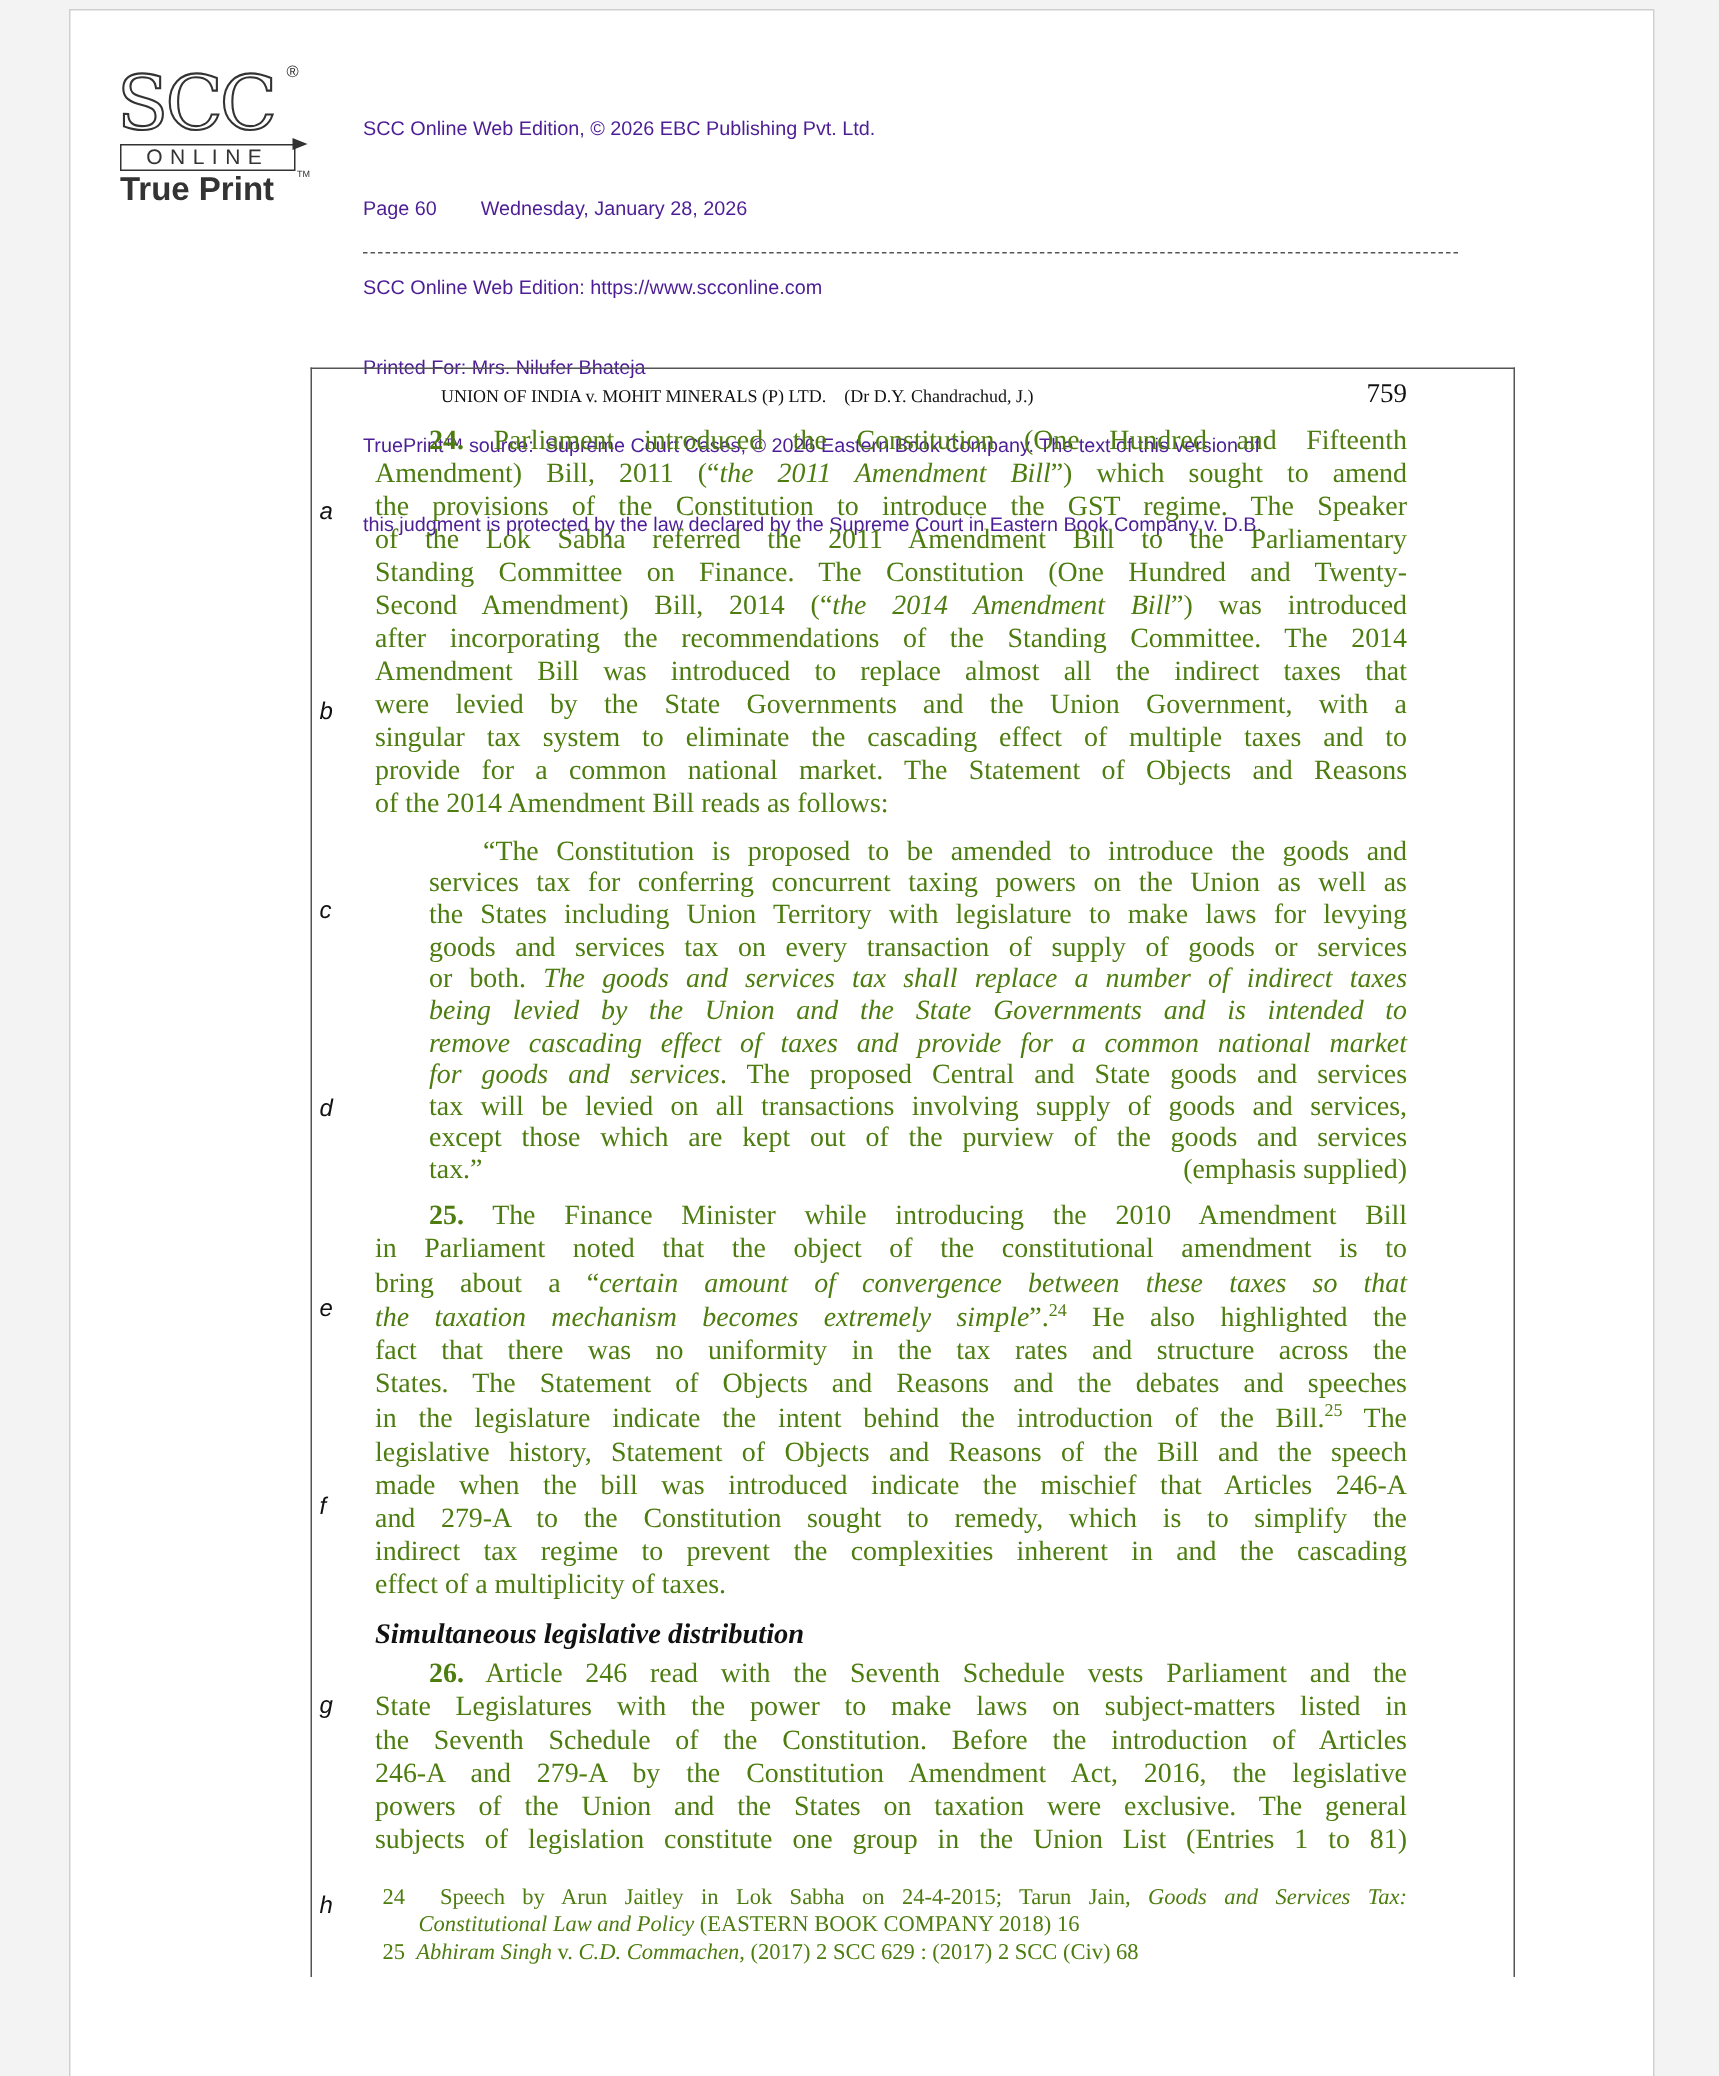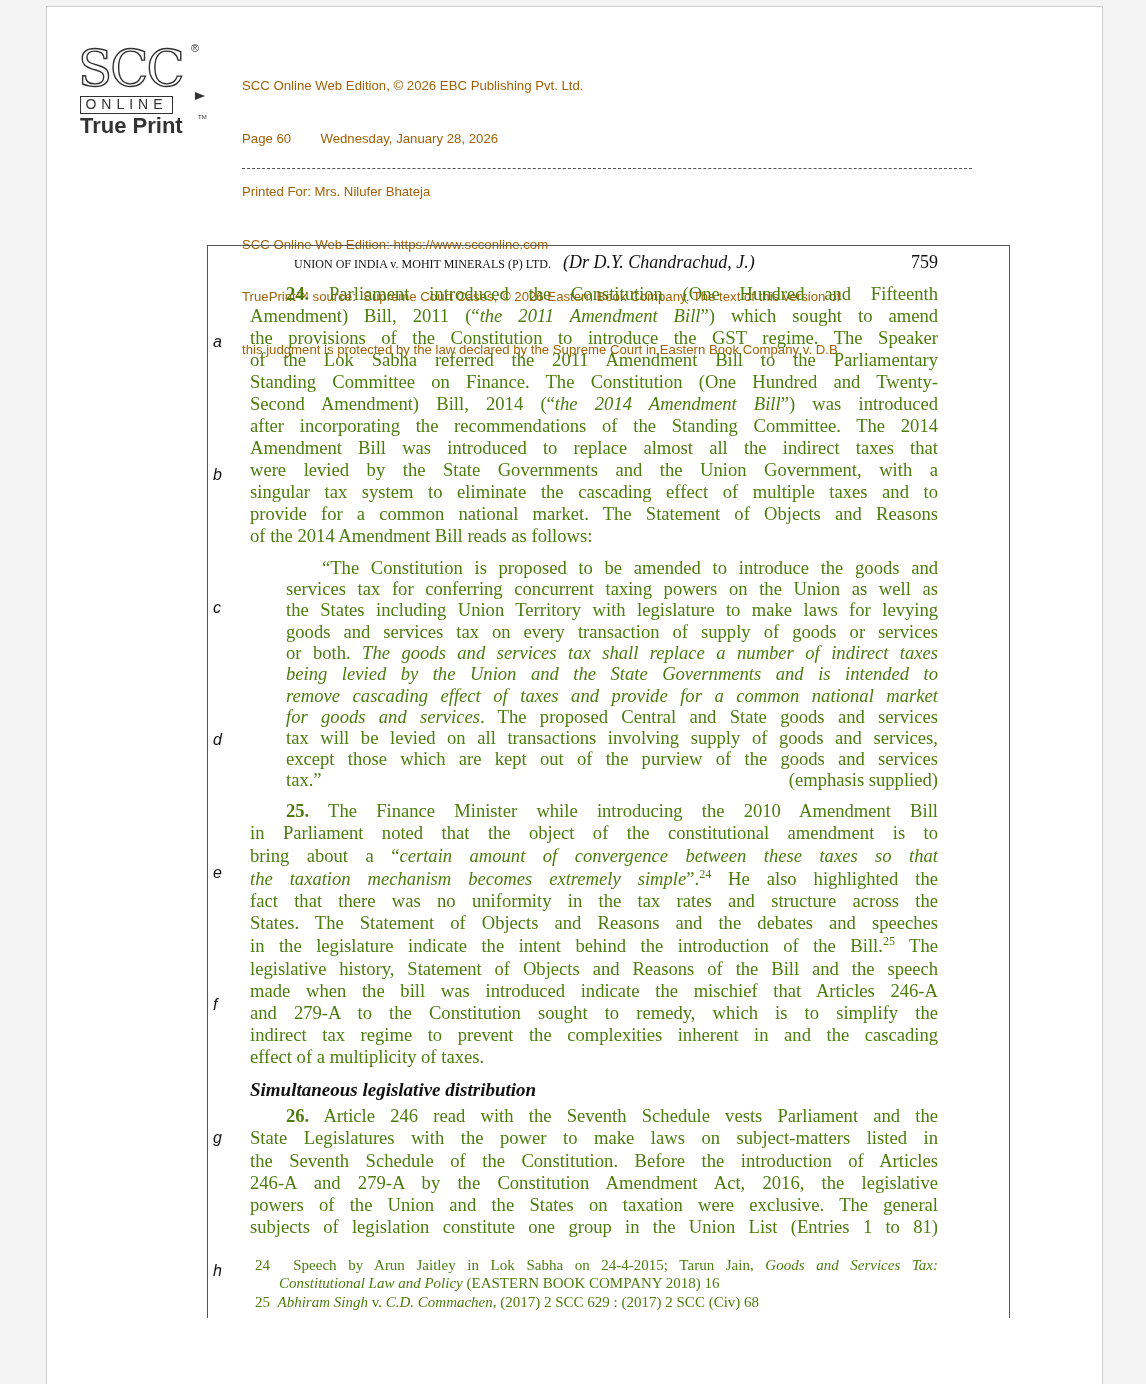--- a/index.html
+++ b/index.html
@@ -1,38 +1,38 @@
 <!DOCTYPE html>
 <html><head>
 <meta charset="utf-8">
 <style>
   html, body { margin: 0; padding: 0; }
   body { width: 1146px; height: 1384px; background: #f3f3f3; position: relative; overflow: hidden; }
   .page { position: absolute; left: 46px; top: 6px; width: 1055px; height: 1390px; background: #ffffff; border: 1px solid #cfcfcf; }
   .logo { position: absolute; left: 78px; top: 44px; width: 130px; height: 96px; }
   .logo .scc { position: absolute; left: 0; top: 0; font-family: "DejaVu Serif", serif; font-size: 50px; line-height: 50px; color: #fff; -webkit-text-stroke: 1.4px #333; letter-spacing: -2px; }
   .logo .reg { position: absolute; left: 113px; top: -2px; font-family: "Liberation Sans", sans-serif; font-size: 11px; color: #333; }
-  .logo .onl-box { position: absolute; left: 2px; top: 52px; width: 93px; height: 18px; border: 1.5px solid #333; box-sizing: border-box; font-family: "Liberation Sans", sans-serif; font-size: 14px; letter-spacing: 5px; line-height: 15px; color: #333; text-align: center; }
+  .logo .onl-box { position: absolute; left: 2px; top: 52px; width: 117px; height: 18px; border: 1.5px solid #333; box-sizing: border-box; font-family: "Liberation Sans", sans-serif; font-size: 14px; letter-spacing: 5px; line-height: 15px; color: #333; text-align: center; }
   .logo .flag { position: absolute; left: 117px; top: 48px; width: 0; height: 0; border-left: 10px solid #333; border-top: 4px solid transparent; border-bottom: 4px solid transparent; }
   .logo .tp { position: absolute; left: 2px; top: 70px; font-family: "Liberation Sans", sans-serif; font-weight: bold; font-size: 22px; line-height: 24px; color: #333; }
   .logo .tm { position: absolute; left: 120px; top: 70px; font-family: "Liberation Sans", sans-serif; font-size: 6px; color: #333; }
-  .hdr { position: absolute; left: 242px; top: 42px; font-family: "Liberation Sans", sans-serif; font-size: 13.2px; line-height: 17.6px; color: #a16207; white-space: pre; }
+  .hdr { position: absolute; left: 242px; top: 42px; font-family: "Liberation Sans", sans-serif; font-size: 13.2px; line-height: 17.6px; color: #4c1d95; white-space: pre; }
   .hdr div { height: 17.6px; }
   .dashes { position: absolute; left: 242px; top: 168px; width: 730px; border-top: 1px dashed #555; }
   .frame { position: absolute; left: 207px; top: 245px; width: 803px; height: 1073px; border-left: 1.5px solid #555; border-right: 1.5px solid #555; border-top: 1.5px solid #555; box-sizing: border-box; }
   .ln { position: absolute; left: 250px; width: 688px; font-family: "Liberation Serif", serif; font-size: 18.6px; line-height: 22px; color: #4d7c0f; white-space: nowrap; text-align: justify; text-align-last: justify; }
   .ln.last { text-align-last: left; }
   .ln.q { left: 286px; width: 652px; }
   .ln.fn { font-size: 15px; line-height: 18px; }
   .ind { padding-left: 36px; box-sizing: border-box; }
   .ln i { font-style: italic; }
   .ln sup { font-size: 12px; vertical-align: 7px; line-height: 0; }
   .running { position: absolute; left: 294px; top: 252px; width: 644px; font-family: "Liberation Serif", serif; color: #111; white-space: nowrap; display: flex; align-items: baseline; }
   .running .cap { font-size: 12px; }
-  .running .judge { font-size: 18px; font-style: italic; margin-left: 12px; }
+  .running .judge { font-size: 12px; margin-left: 12px; }
   .running .pg { font-size: 18px; margin-left: auto; }
   .mrg { position: absolute; left: 213px; font-family: "Liberation Sans", sans-serif; font-style: italic; font-size: 16px; color: #111; }
   .heading { position: absolute; left: 250px; top: 1079px; font-family: "Liberation Serif", serif; font-style: italic; font-weight: bold; font-size: 19px; color: #111; }
   .right { text-align: right !important; }
 </style>
 </head>
 <body>
 
 <div class="page"></div>
 
@@ -41,22 +41,22 @@
   <div class="reg">®</div>
   <div class="onl-box">ONLINE</div>
   <div class="flag"></div>
   <div class="tp">True Print</div>
   <div class="tm">TM</div>
 </div>
 
 <div class="hdr">
   <div>SCC Online Web Edition, © 2026 EBC Publishing Pvt. Ltd.</div>
   <div>Page 60        Wednesday, January 28, 2026</div>
+  <div>SCC Online Web Edition: https://www.scconline.com</div>
   <div>Printed For: Mrs. Nilufer Bhateja</div>
-  <div>SCC Online Web Edition: https://www.scconline.com</div>
   <div>TruePrint™ source:  Supreme Court Cases, © 2026 Eastern Book Company. The text of this version of</div>
   <div>this judgment is protected by the law declared by the Supreme Court in Eastern Book Company v. D.B.</div>
 </div>
 <div class="dashes"></div>
 
 <div class="frame"></div>
 
 <div class="running">
   <span class="cap">UNION OF INDIA v. MOHIT MINERALS (P) LTD.</span>
   <span class="judge">(Dr D.Y. Chandrachud, J.)</span>

